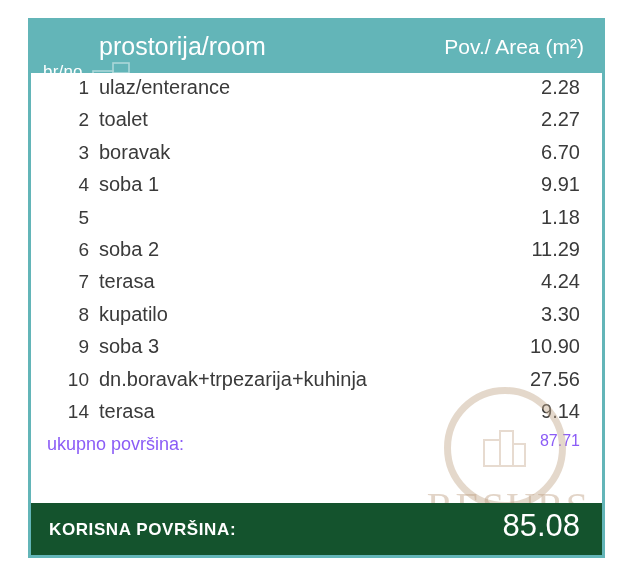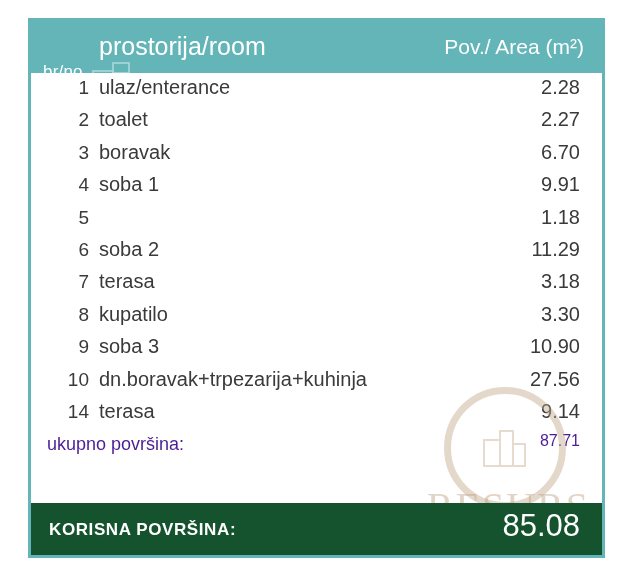--- a/index.html
+++ b/index.html
@@ -143,21 +143,21 @@
     position: absolute;
     right: 22px;
     top: 3px;
     font-size: 20px;
     text-align: right;
   }
 
   .total-row {
     position: relative;
     height: 34px;
-    color: #4c1d95;
+    color: #8b5cf6;
     text-align: right;
   }
   .total-row .t-label {
     position: absolute;
     left: 16px;
     top: 5px;
     font-size: 18px;
   }
   .total-row .t-value {
     position: absolute;
@@ -246,21 +246,21 @@
 
     <div class="row">
       <span class="r-no">6</span>
       <span class="r-name">soba 2</span>
       <span class="r-area">11.29</span>
     </div>
 
     <div class="row">
       <span class="r-no">7</span>
       <span class="r-name">terasa</span>
-      <span class="r-area">3.18</span>
+      <span class="r-area">4.24</span>
     </div>
 
     <div class="row">
       <span class="r-no">8</span>
       <span class="r-name">kupatilo</span>
       <span class="r-area">3.30</span>
     </div>
 
     <div class="row">
       <span class="r-no">9</span>

